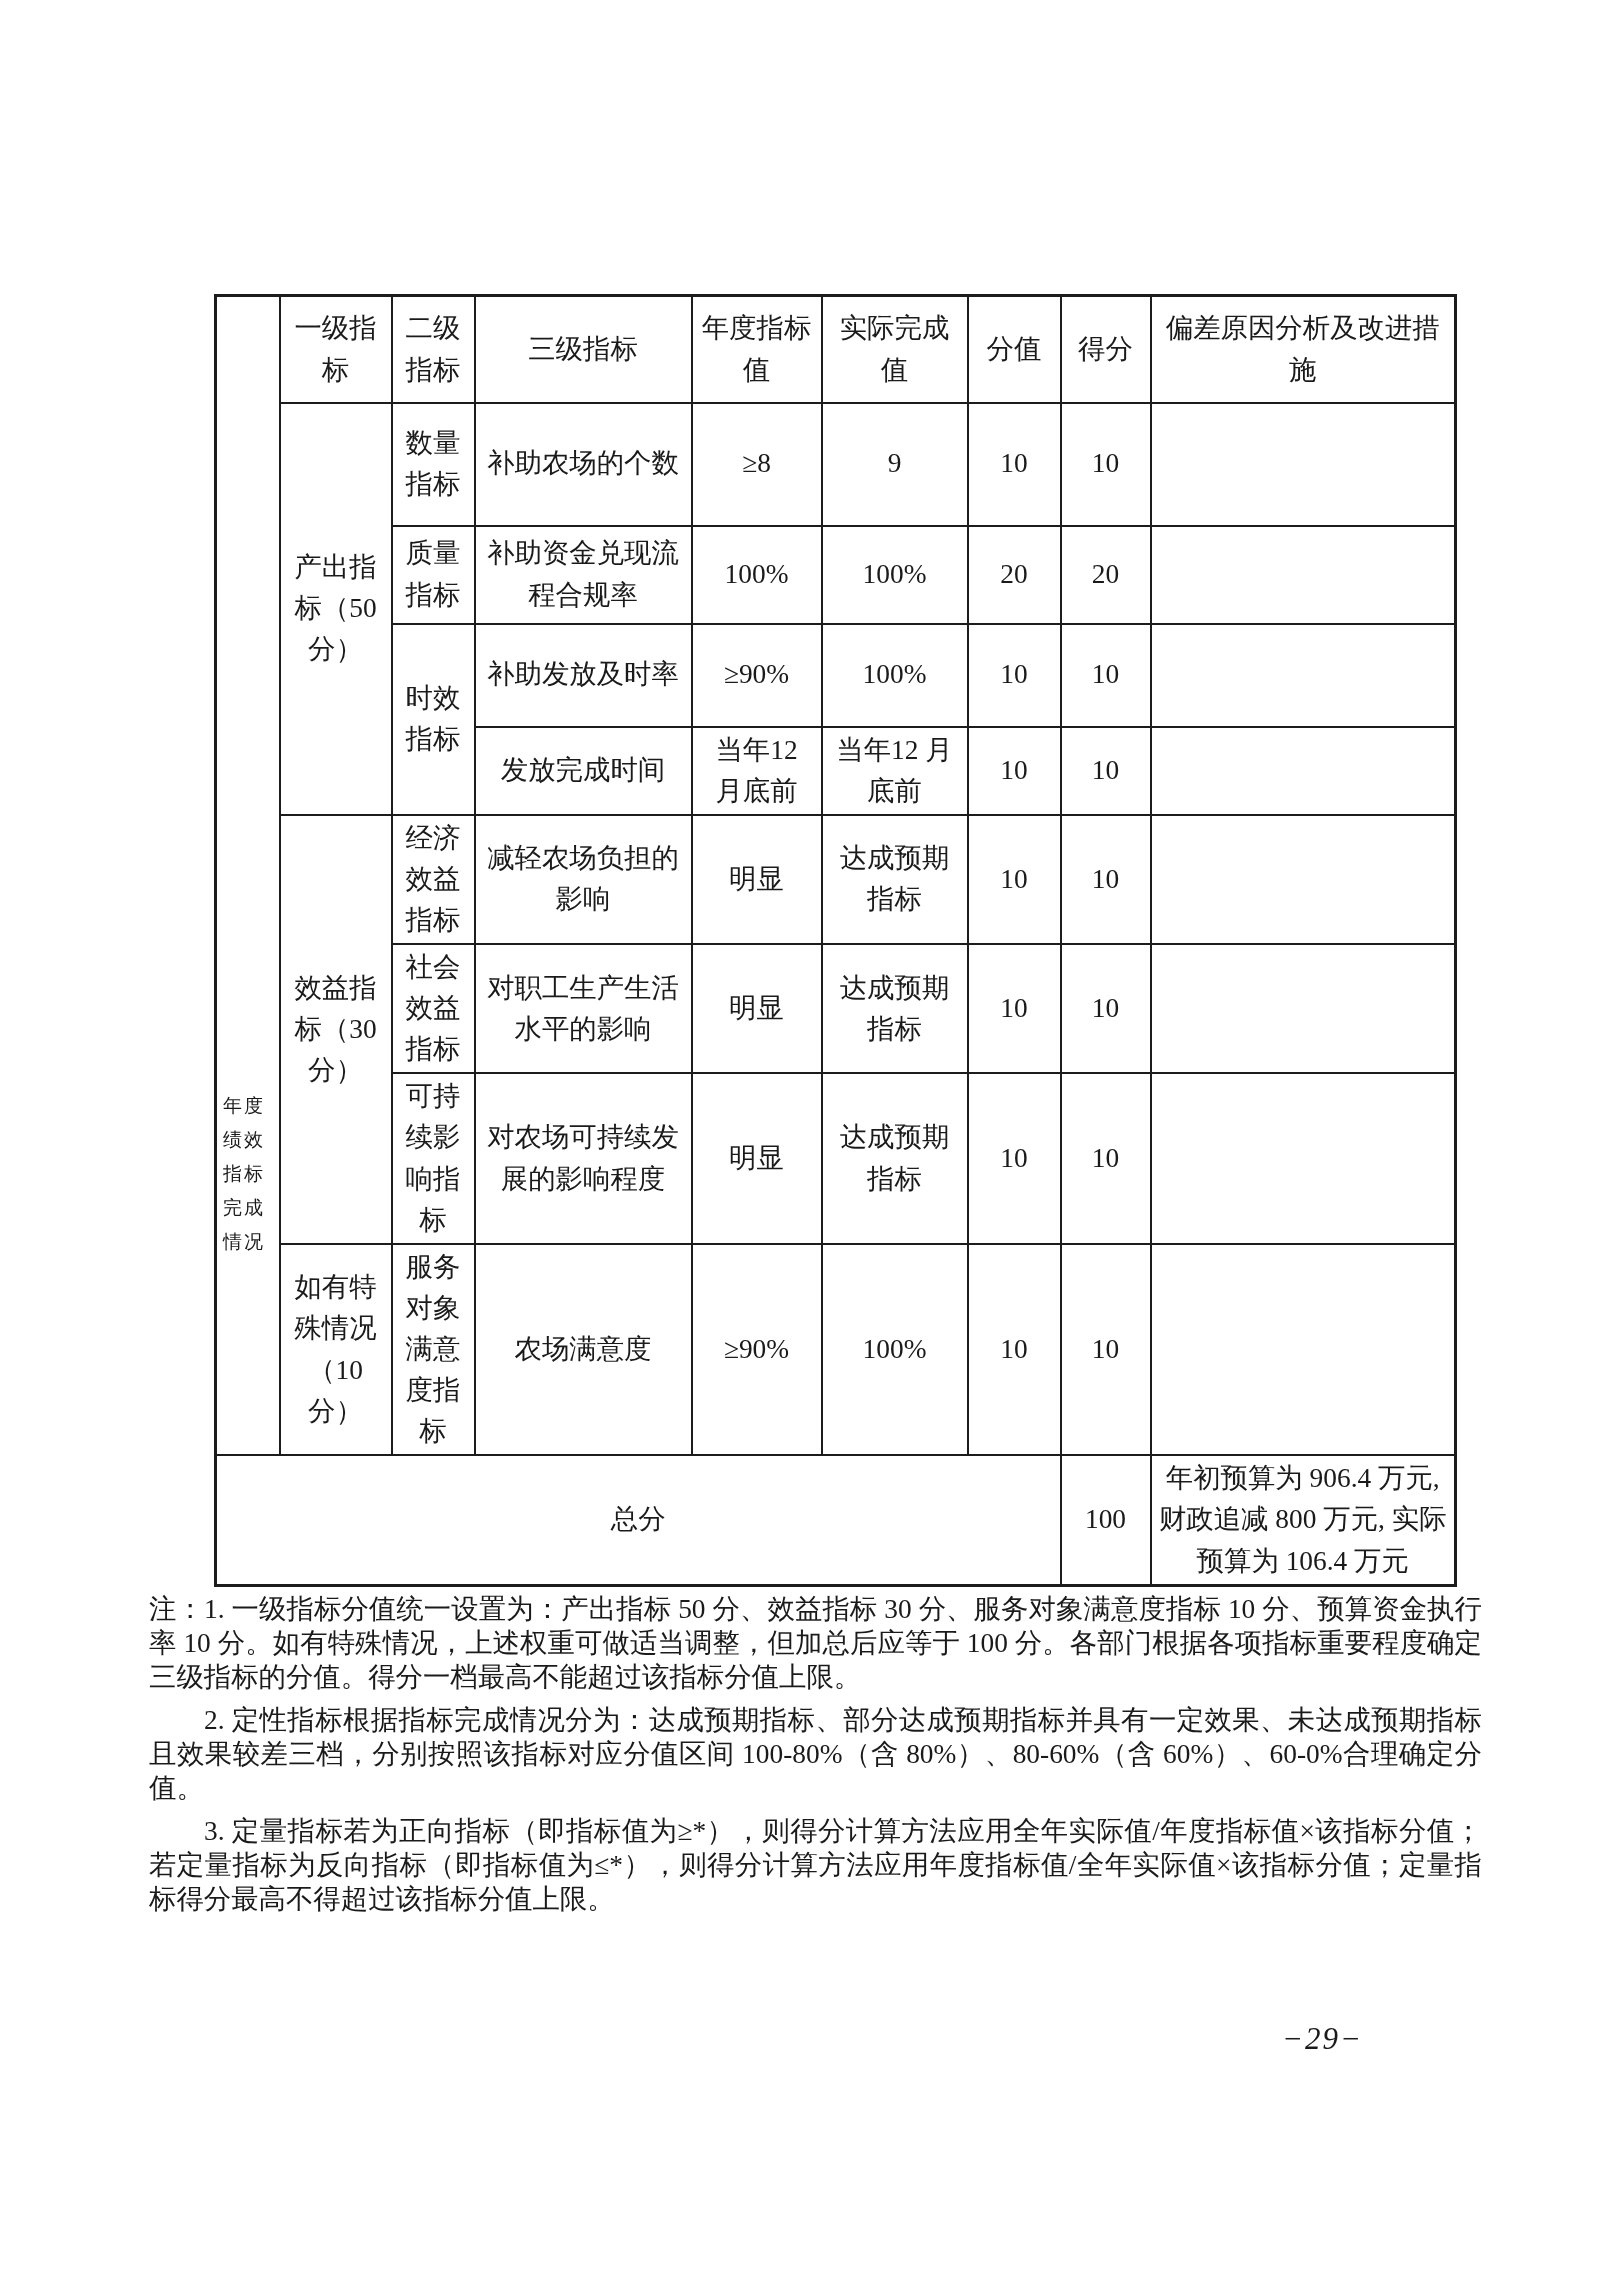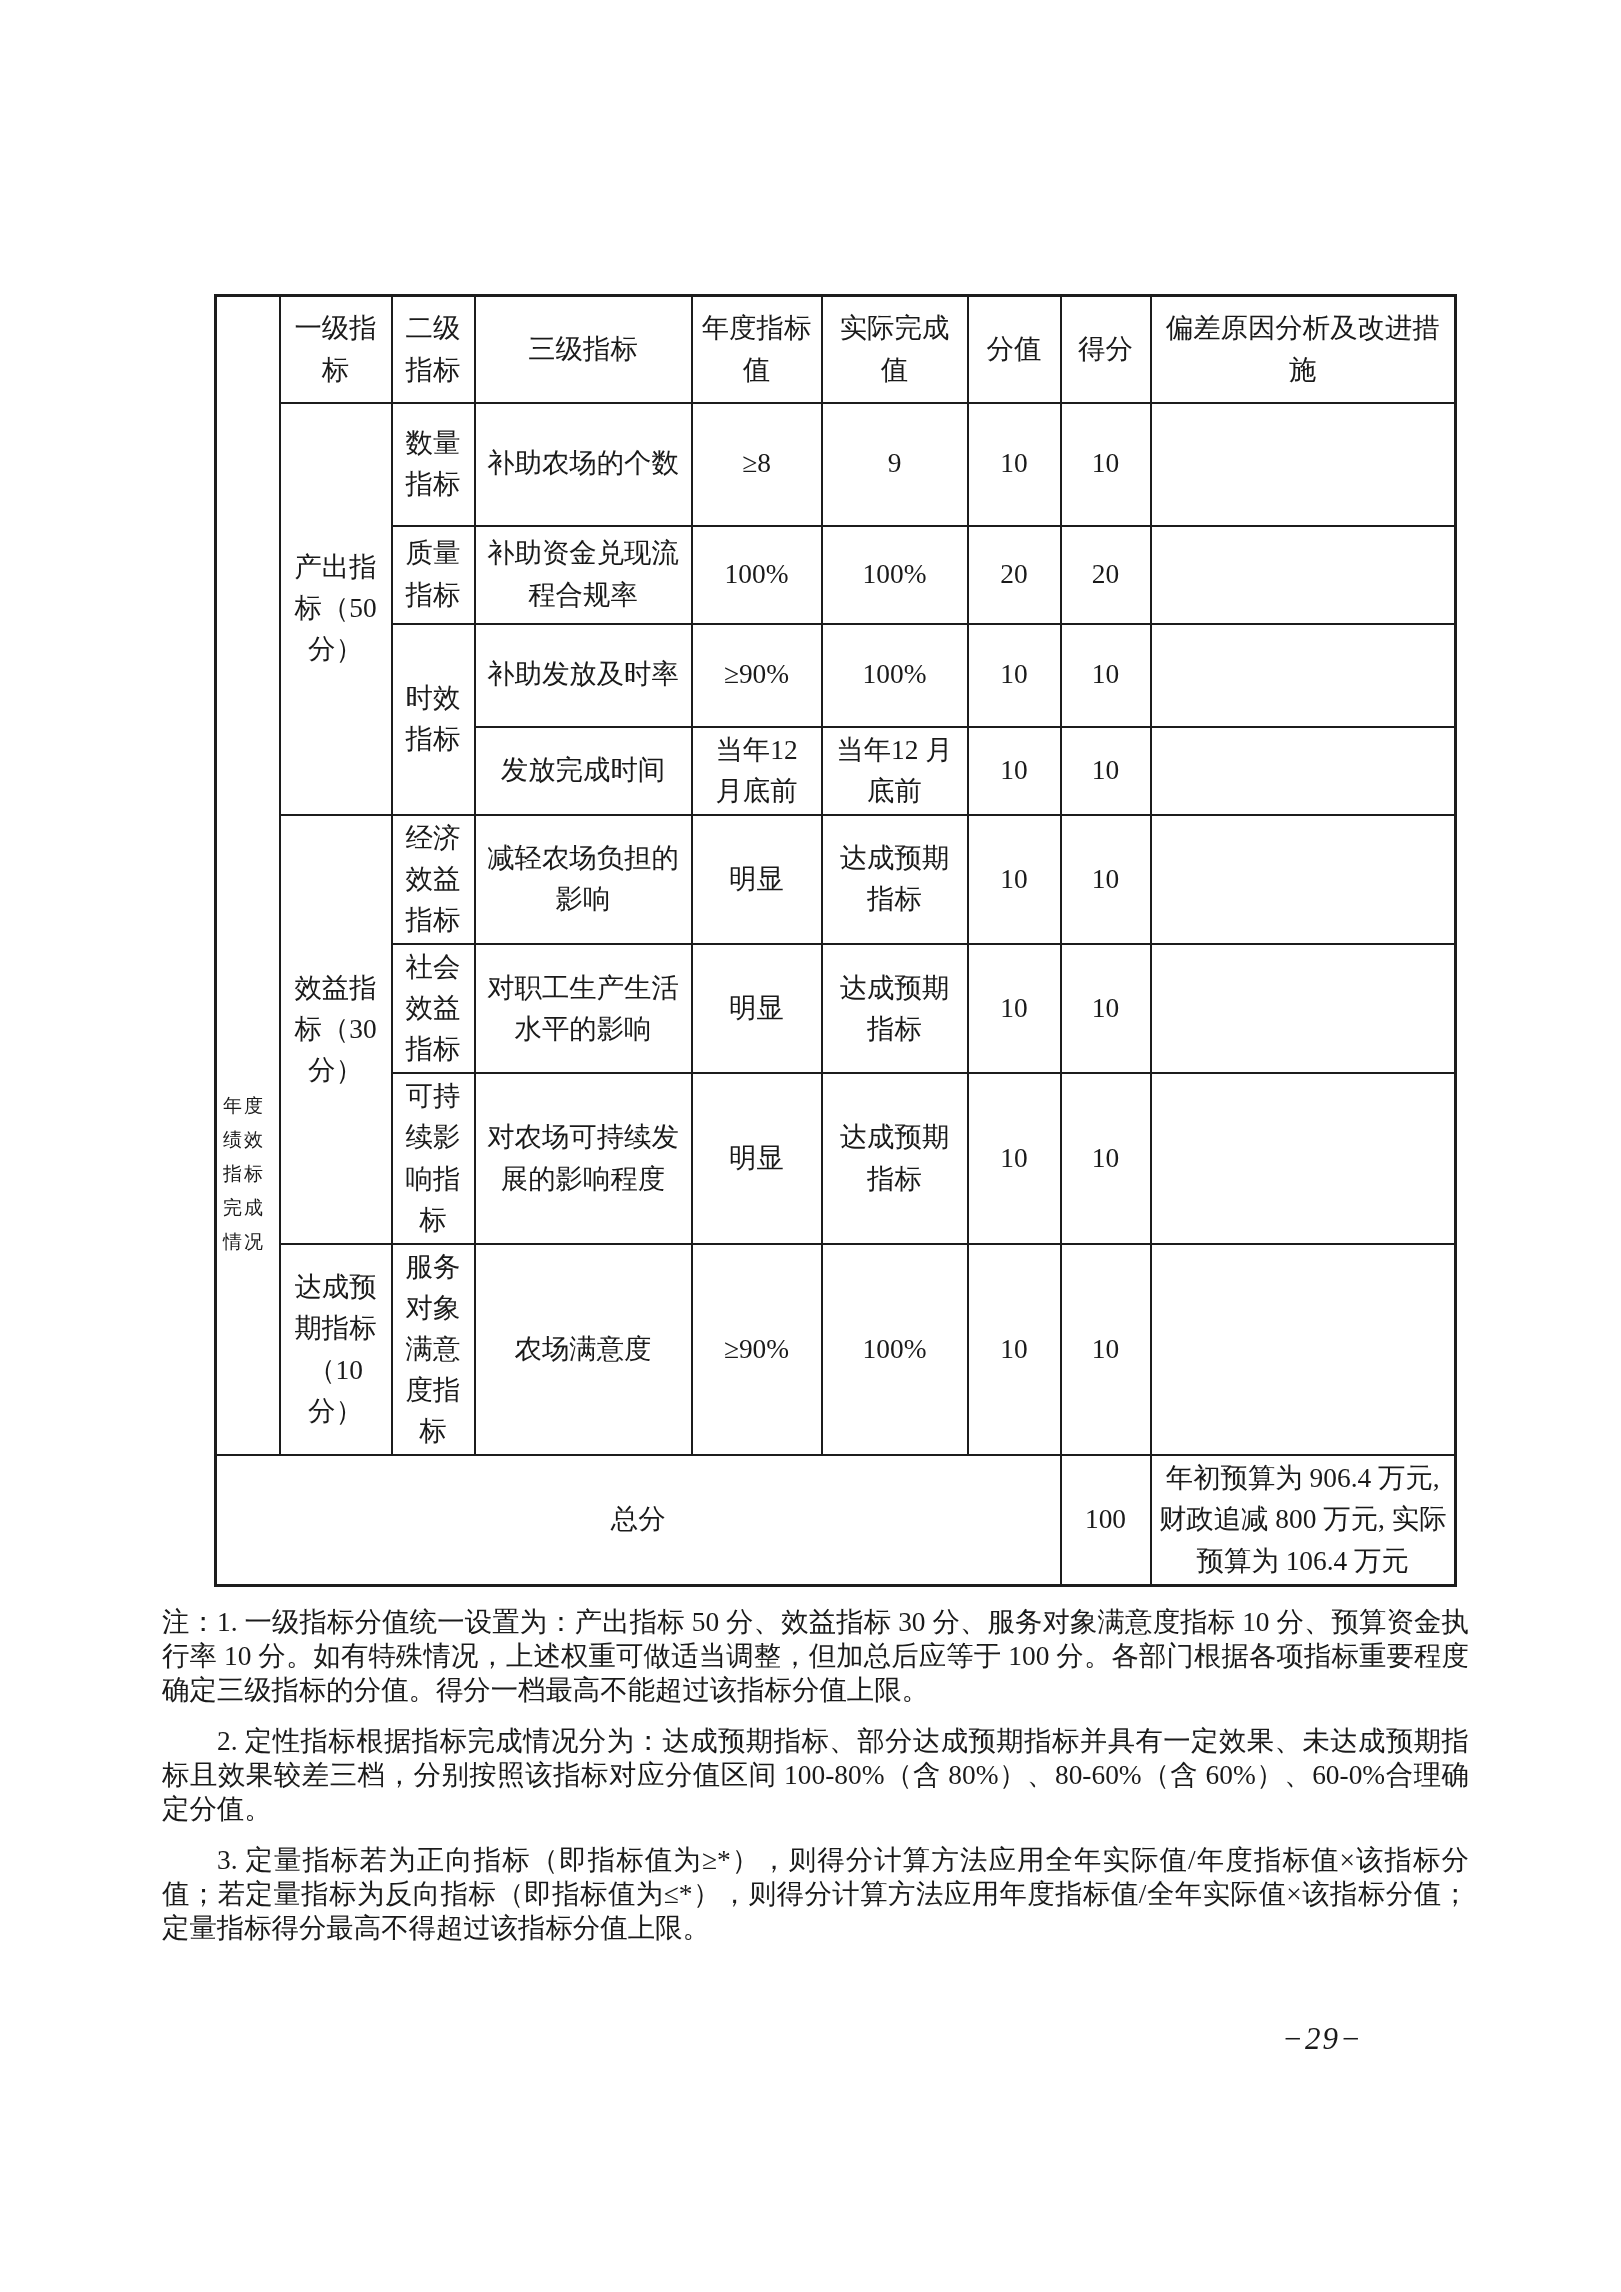--- a/index.html
+++ b/index.html
@@ -58,21 +58,21 @@
   td.totalcell { font-size: 27.4px; margin-top: 45px; }
   .notes {
     position: absolute;
     left: 145px;
     top: 1588px;
     width: 1341px;
     font-size: 27.4px;
     line-height: 34px;
     text-align: justify;
   }
-  .note { margin: 17px; }
+  .note { margin: 4px; }
   .note.indent { text-indent: 55px; margin-top: 8.8px; }
   .pageno {
     position: absolute;
     left: 1282px;
     top: 2021px;
     font-size: 31px;
     letter-spacing: 2px;
     font-style: italic;
   }
 </style>
@@ -174,21 +174,21 @@
       <td class="l2cell">可持续影响指标</td>
       <td class="l3cell">对农场可持续发展的影响程度</td>
       <td class="valcell">明显</td>
       <td class="valcell">达成预期指标</td>
       <td class="valcell">10</td>
       <td class="valcell">10</td>
       <td class="dev"></td>
     </tr>
 
     <tr style="height:199px">
-      <td class="l1cell">达成预期指标（10分）</td>
+      <td class="l1cell">如有特殊情况（10分）</td>
       <td class="l2cell">服务对象满意度指标</td>
       <td class="l3cell">农场满意度</td>
       <td class="valcell">≥90%</td>
       <td class="valcell">100%</td>
       <td class="valcell">10</td>
       <td class="valcell">10</td>
       <td class="dev"></td>
     </tr>
 
     <tr style="height:121px">

